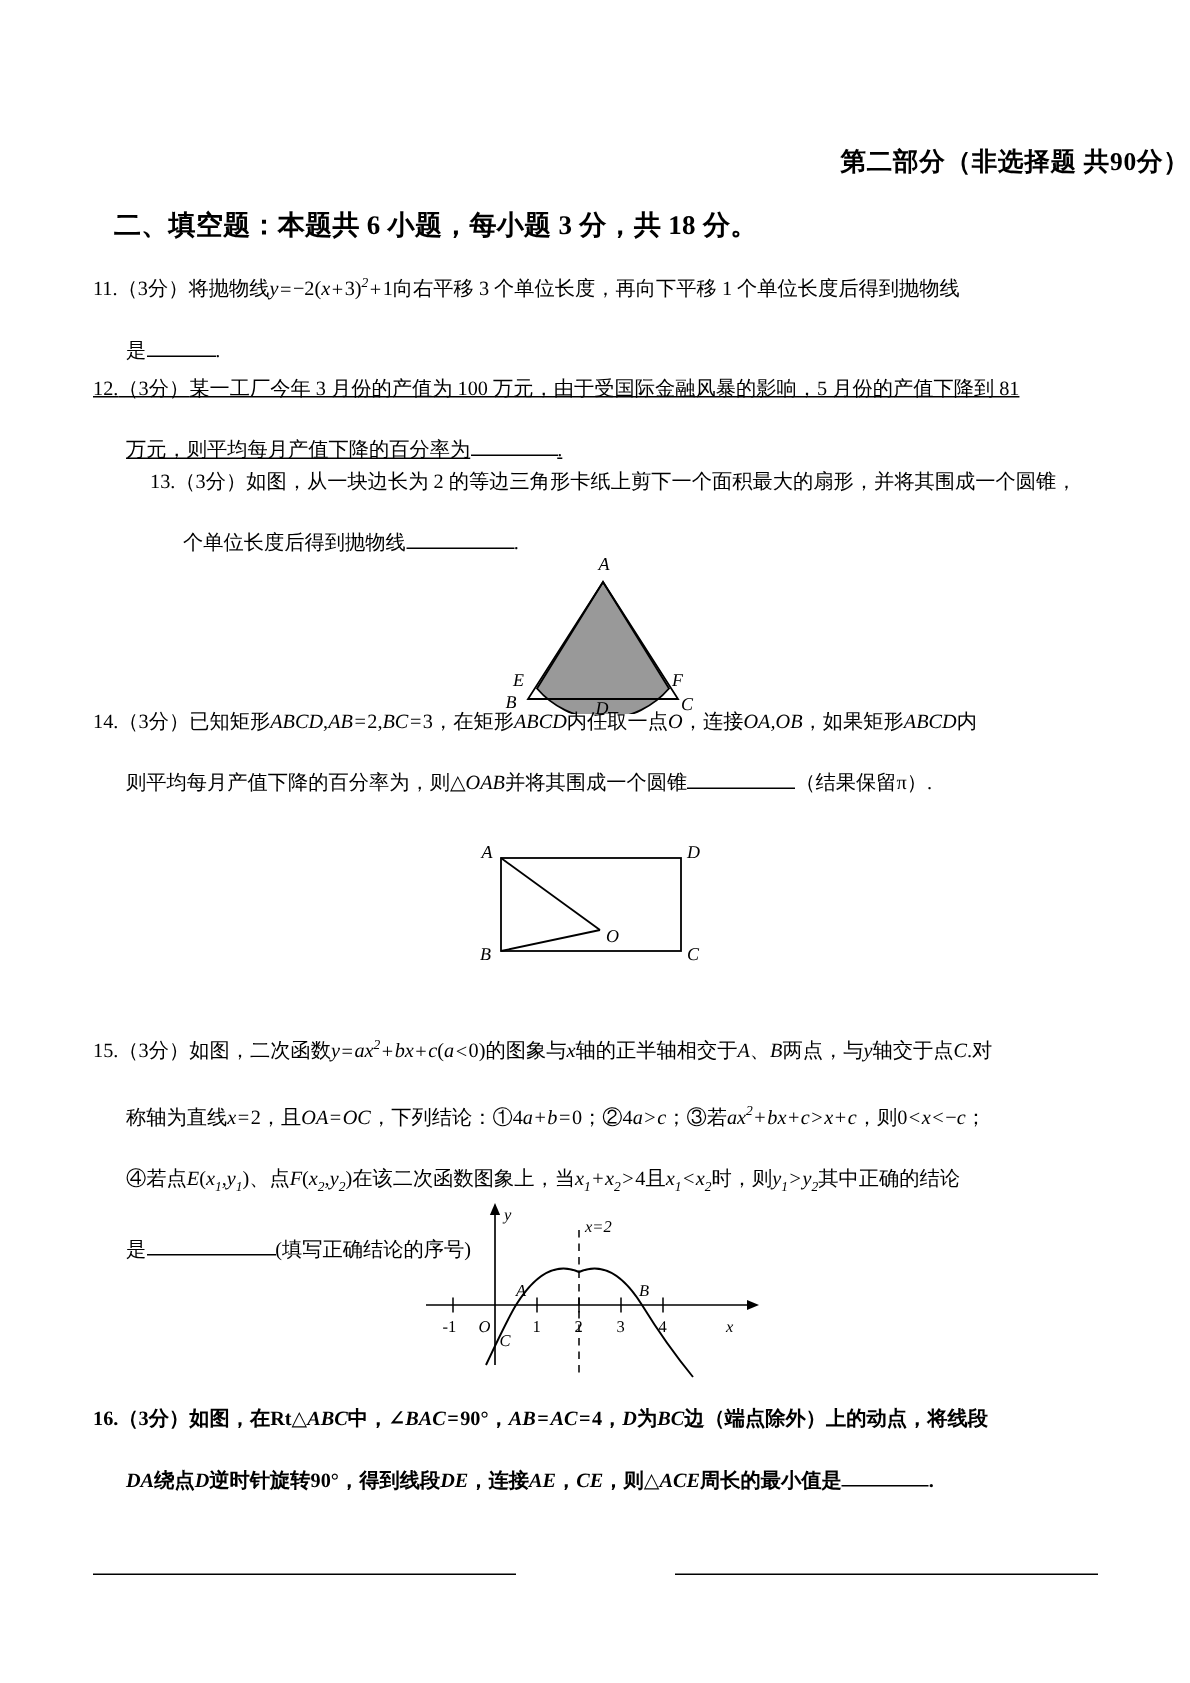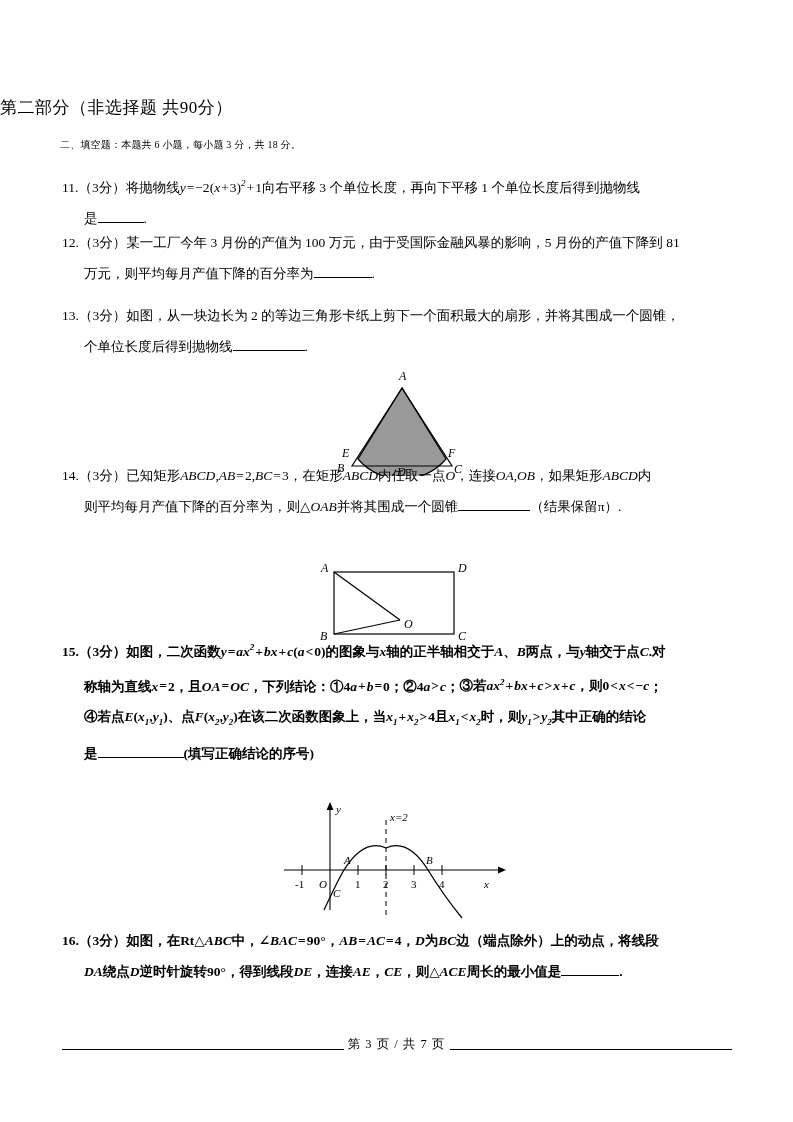--- a/index.html
+++ b/index.html
@@ -19,40 +19,41 @@
     position: absolute;
     left: 0; top: 0;
     width: 793px;
     height: 1122px;
   }
   .section-title {
     position: absolute;
     left: 0;
     top: 96px;
     width: 793px;
-    text-align: left;
+    text-align: right;
     font-size: 17px;
-    font-weight: normal;
+    font-weight: bold;
     letter-spacing: 0.5px;
   }
 
   .instr {
     position: absolute;
-    left: 60px;
+    left: 76px;
     top: 138px;
-    font-size: 10px;
+    font-size: 18px;
     letter-spacing: 0.2px;
+    font-weight: bold;
   }
 
   .q {
     position: absolute;
     left: 62px;
     width: 672px;
     font-size: 13.5px;
-    line-height: 31px;
+    line-height: 41px;
     text-align: justify;
   }
   .q .line2 { display: block; padding-left: 22px; }
   .q .line3 { display: block; padding-left: 22px; }
   .q .line4 { display: block; padding-left: 22px; }
 
   .mi { font-family: "Liberation Serif", serif; font-style: italic; }
   .mn { font-family: "Liberation Serif", serif; font-style: normal; }
   .op { font-family: "Liberation Serif", serif; font-style: normal; padding: 0 1px; }
   sup.pw { font-size: 9px; vertical-align: super; font-style: italic; }
@@ -89,26 +90,26 @@
 
   <div class="section-title">第二部分（非选择题 共90分）</div>
 
   <div class="instr">二、填空题：本题共 6 小题，每小题 3 分，共 18 分。</div>
 
   <div class="q" style="top:168px;">
     <span>11.</span><span>（3分）</span><span>将抛物线</span><span class="mi">y</span><span class="op">=</span><span class="mn">−2</span><span class="mn">(</span><span class="mi">x</span><span class="op">+</span><span class="mn">3</span><span class="mn">)</span><sup class="pw">2</sup><span class="op">+</span><span class="mn">1</span><span>向右平移 3 个单位长度，再向下平移 1 个单位长度后得到抛物线</span>
     <span class="line2"><span>是</span><span class="blank-s"></span><span>.</span></span>
   </div>
 
-  <div class="q" style="top:227px;">
+  <div class="q" style="top:238px;text-decoration:underline;">
     <span>12.</span><span>（3分）</span><span>某一工厂今年 3 月份的产值为 100 万元，由于受国际金融风暴的影响，5 月份的产值下降到 81</span>
     <span class="line2"><span>万元，则平均每月产值下降的百分率为</span><span class="blank-m"></span><span>.</span></span>
   </div>
 
-  <div class="q" style="top:300px;">
+  <div class="q" style="top:300px;margin-left:38px;">
     <span>13.</span><span>（3分）</span><span>如图，从一块边长为 2 的等边三角形卡纸上剪下一个面积最大的扇形，并将其围成一个圆锥，</span>
     <span class="line2"><span>个单位长度后得到抛物线</span><span class="blank-l"></span><span>.</span></span>
   </div>
 
   <svg class="fig" style="left:326px; top:358px;" width="180" height="118" viewBox="0 0 180 118">
 
     <path d="M 76 30 L 32 101 A 58 58 0 0 0 120 101 Z" fill="#999999" stroke="#000000" stroke-width="1.2"></path>
 
     <path d="M 76 30 L 26 108 L 126 108 Z" fill="none" stroke="#000000" stroke-width="1.2"></path>
 
@@ -129,21 +130,21 @@
     <rect x="26" y="14" width="120" height="62" fill="none" stroke="#000000" stroke-width="1.2"></rect>
     <line x1="26" y1="14" x2="92" y2="62" stroke="#000000" stroke-width="1.2"></line>
     <line x1="26" y1="76" x2="92" y2="62" stroke="#000000" stroke-width="1.2"></line>
     <text x="13" y="14" font-family="Liberation Serif, serif" font-style="italic" font-size="12">A</text>
     <text x="150" y="14" font-family="Liberation Serif, serif" font-style="italic" font-size="12">D</text>
     <text x="12" y="82" font-family="Liberation Serif, serif" font-style="italic" font-size="12">B</text>
     <text x="96" y="70" font-family="Liberation Serif, serif" font-style="italic" font-size="12">O</text>
     <text x="150" y="82" font-family="Liberation Serif, serif" font-style="italic" font-size="12">C</text>
   </svg>
 
-  <div class="q" style="top:632px;font-weight:bold;">
+  <div class="q" style="top:676px;">
     <span>15.</span><span>（3分）</span><span>如图，二次函数</span><span class="mi">y</span><span class="op">=</span><span class="mi">a</span><span class="mi">x</span><sup class="pw">2</sup><span class="op">+</span><span class="mi">b</span><span class="mi">x</span><span class="op">+</span><span class="mi">c</span><span class="mn">(</span><span class="mi">a</span><span class="op">&lt;</span><span class="mn">0)</span><span>的图象与</span><span class="mi">x</span><span>轴的正半轴相交于</span><span class="mi">A</span><span>、</span><span class="mi">B</span><span>两点，与</span><span class="mi">y</span><span>轴交于点</span><span class="mi">C</span><span>.对</span>
     <span class="line2"><span>称轴为直线</span><span class="mi">x</span><span class="op">=</span><span class="mn">2</span><span>，且</span><span class="mi">OA</span><span class="op">=</span><span class="mi">OC</span><span>，下列结论：</span><span>①<span class="mn">4</span><span class="mi">a</span><span class="op">+</span><span class="mi">b</span><span class="op">=</span><span class="mn">0</span></span>；<span>②<span class="mn">4</span><span class="mi">a</span><span class="op">&gt;</span><span class="mi">c</span></span>；<span>③若<span class="mi">a</span><span class="mi">x</span><sup class="pw">2</sup><span class="op">+</span><span class="mi">b</span><span class="mi">x</span><span class="op">+</span><span class="mi">c</span><span class="op">&gt;</span><span class="mi">x</span><span class="op">+</span><span class="mi">c</span>，则<span class="mn">0</span><span class="op">&lt;</span><span class="mi">x</span><span class="op">&lt;</span><span class="mn">−</span><span class="mi">c</span></span>；</span>
     <span class="line3"><span>④若点<span class="mi">E</span><span class="mn">(</span><span class="mi">x</span><sub class="sb">1</sub><span class="mn">,</span><span class="mi">y</span><sub class="sb">1</sub><span class="mn">)</span>、点<span class="mi">F</span><span class="mn">(</span><span class="mi">x</span><sub class="sb">2</sub><span class="mn">,</span><span class="mi">y</span><sub class="sb">2</sub><span class="mn">)</span>在该二次函数图象上，当<span class="mi">x</span><sub class="sb">1</sub><span class="op">+</span><span class="mi">x</span><sub class="sb">2</sub><span class="op">&gt;</span><span class="mn">4</span>且<span class="mi">x</span><sub class="sb">1</sub><span class="op">&lt;</span><span class="mi">x</span><sub class="sb">2</sub>时，则<span class="mi">y</span><sub class="sb">1</sub><span class="op">&gt;</span><span class="mi">y</span><sub class="sb">2</sub>其中正确的结论</span></span>
     <span class="line4"><span>是</span><span class="blank-xl"></span><span>(填写正确结论的序号)</span></span>
   </div>
 
   <svg class="fig" style="left:278px; top:798px;" width="250" height="122" viewBox="0 0 250 122">
 
     <line x1="52" y1="112" x2="52" y2="10" stroke="#000000" stroke-width="1.1"></line>
     <polygon points="52,4 48.6,12 55.4,12" fill="#000000"></polygon>
@@ -178,15 +179,14 @@
     <text x="55" y="99" font-family="Liberation Serif, serif" font-style="italic" font-size="11">C</text>
   </svg>
 
   <div class="q" style="top:925px;font-weight:bold;">
     <span>16.</span><span>（3分）</span><span>如图，在Rt△</span><span class="mi">ABC</span><span>中，</span><span>∠<span class="mi">BAC</span><span class="op">=</span><span class="mn">90°</span></span><span>，</span><span><span class="mi">AB</span><span class="op">=</span><span class="mi">AC</span><span class="op">=</span><span class="mn">4</span></span><span>，</span><span class="mi">D</span><span>为</span><span class="mi">BC</span><span>边（端点除外）上的动点，将线段</span>
     <span class="line2"><span class="mi">DA</span><span>绕点</span><span class="mi">D</span><span>逆时针旋转</span><span class="mn">90°</span><span>，得到线段</span><span class="mi">DE</span><span>，连接</span><span class="mi">AE</span><span>，</span><span class="mi">CE</span><span>，则△</span><span class="mi">ACE</span><span>周长的最小值是</span><span class="blank-m"></span><span>.</span></span>
   </div>
 
   <div class="footer-rule-l"></div>
   <div class="footer-rule-r"></div>
-  <div class="footer">第 3 页 / 共 7 页</div>
 
 </div>
 
 </body></html>

